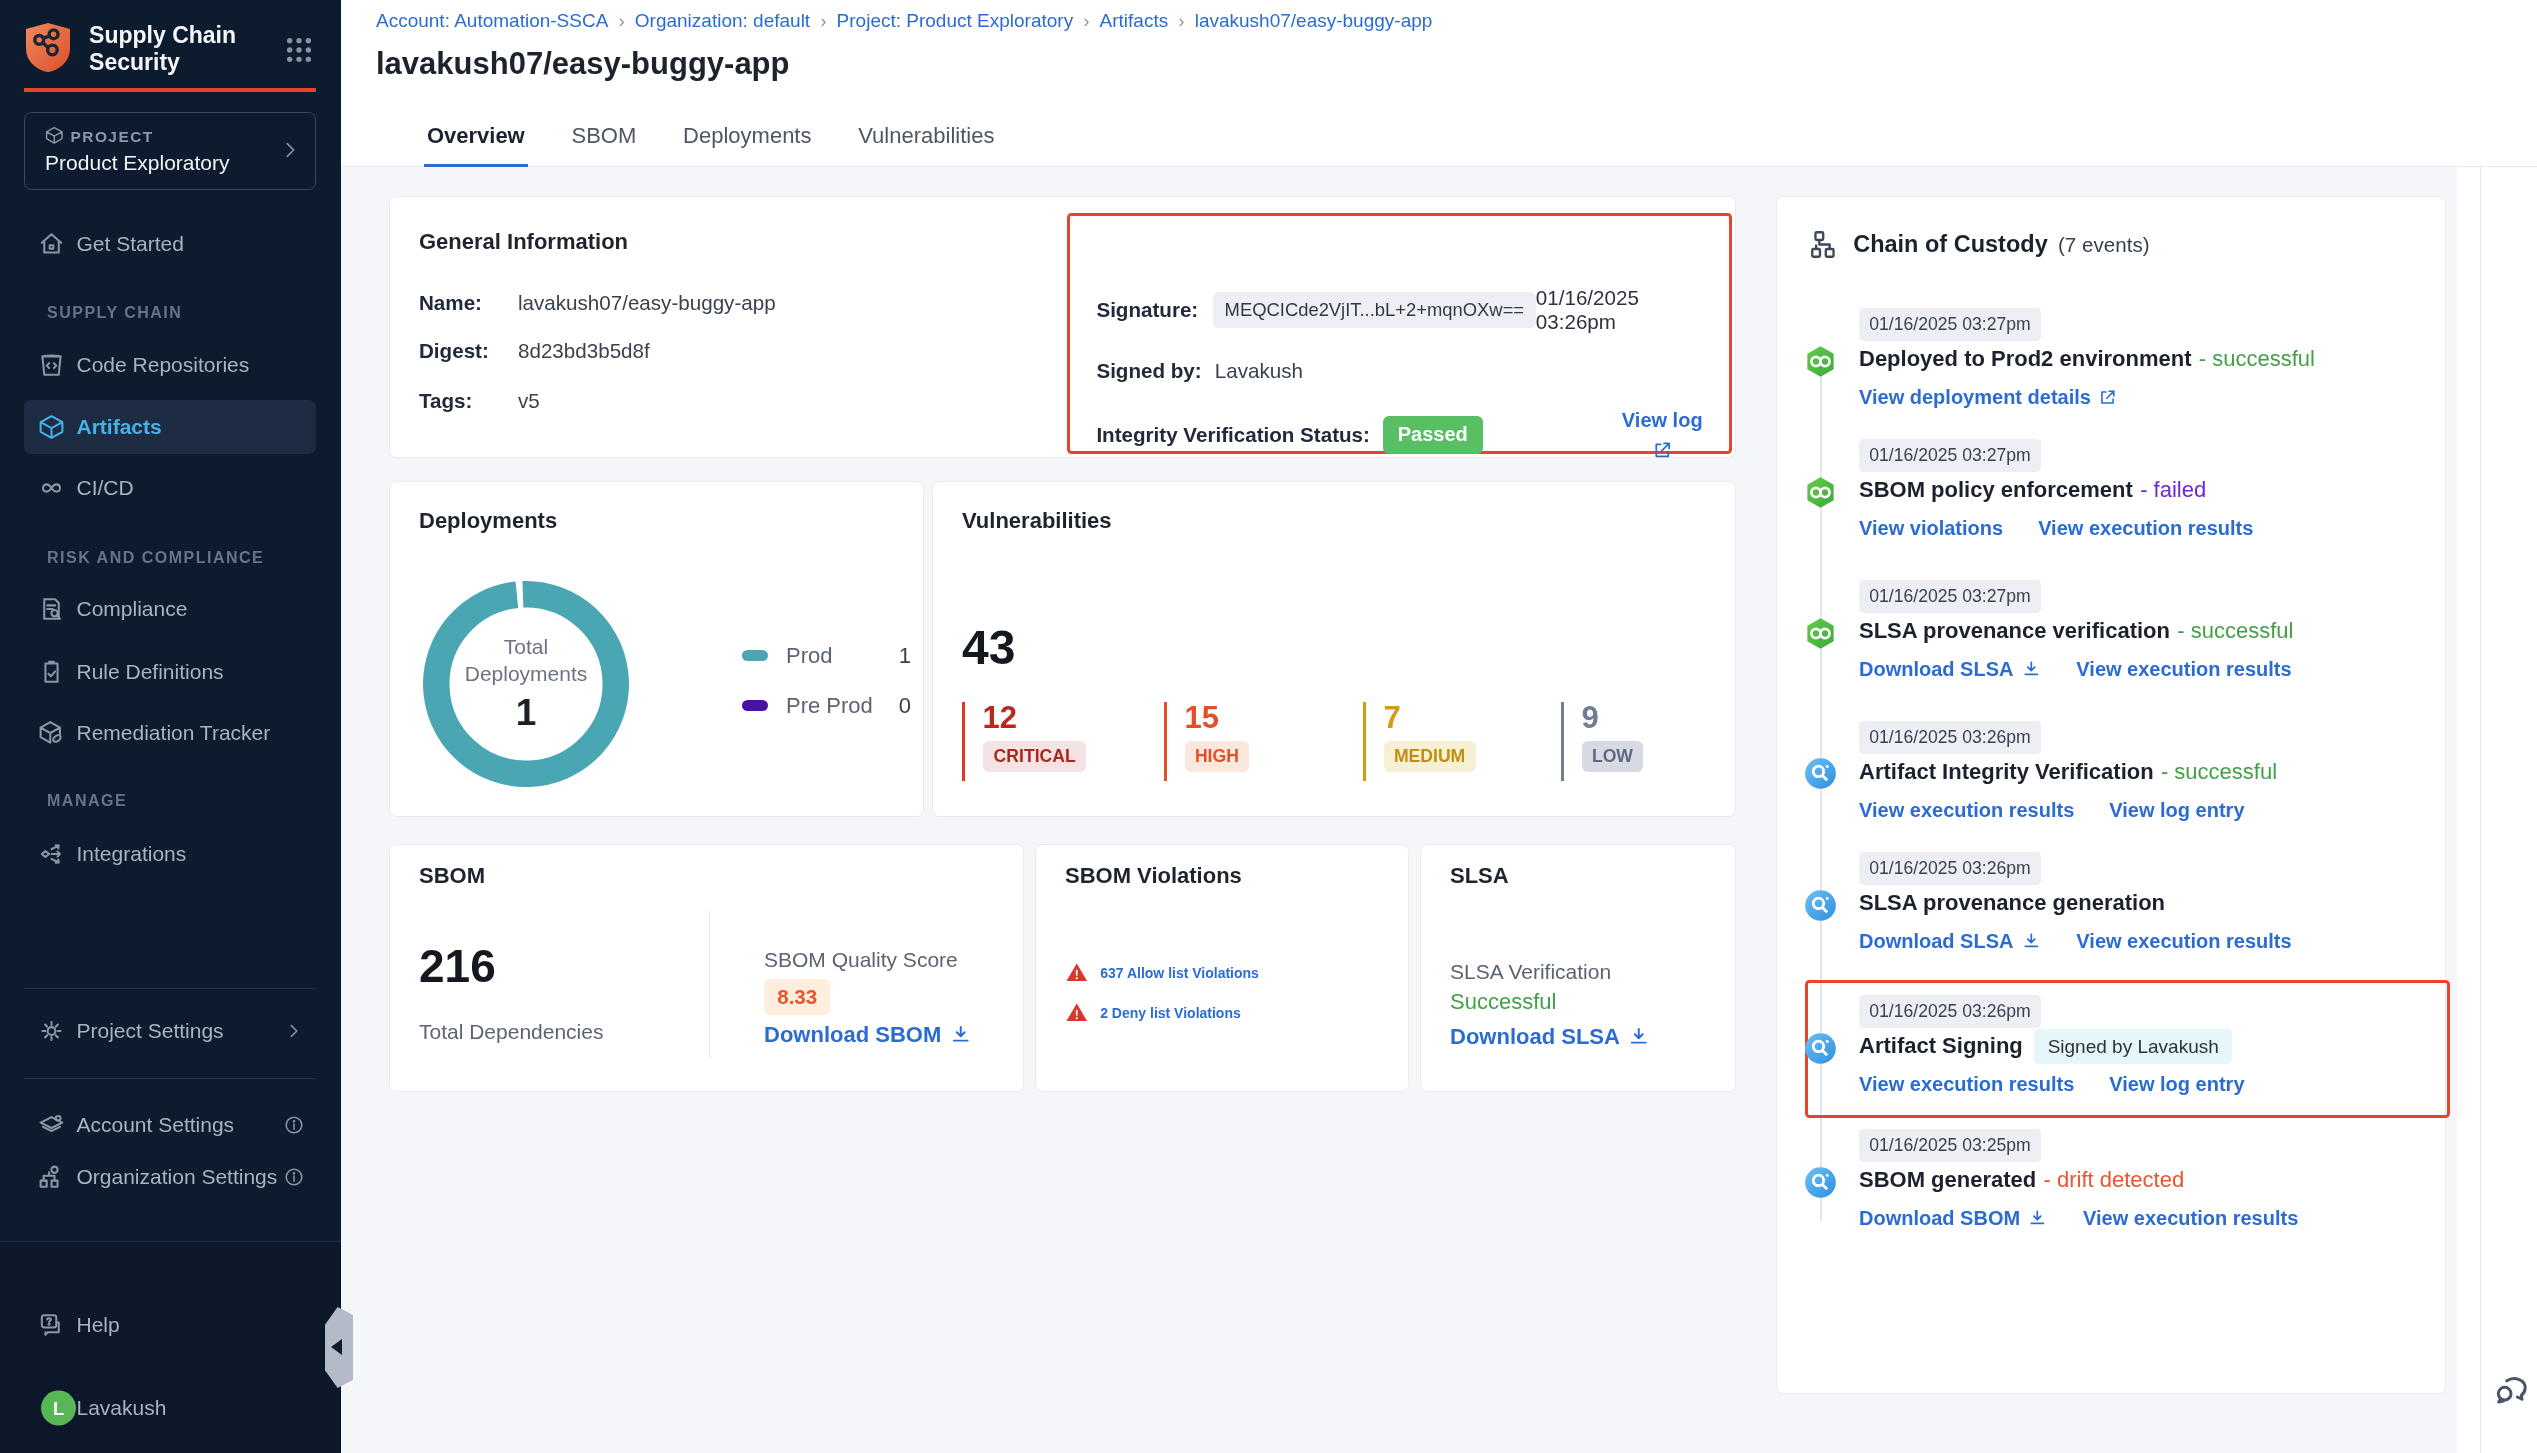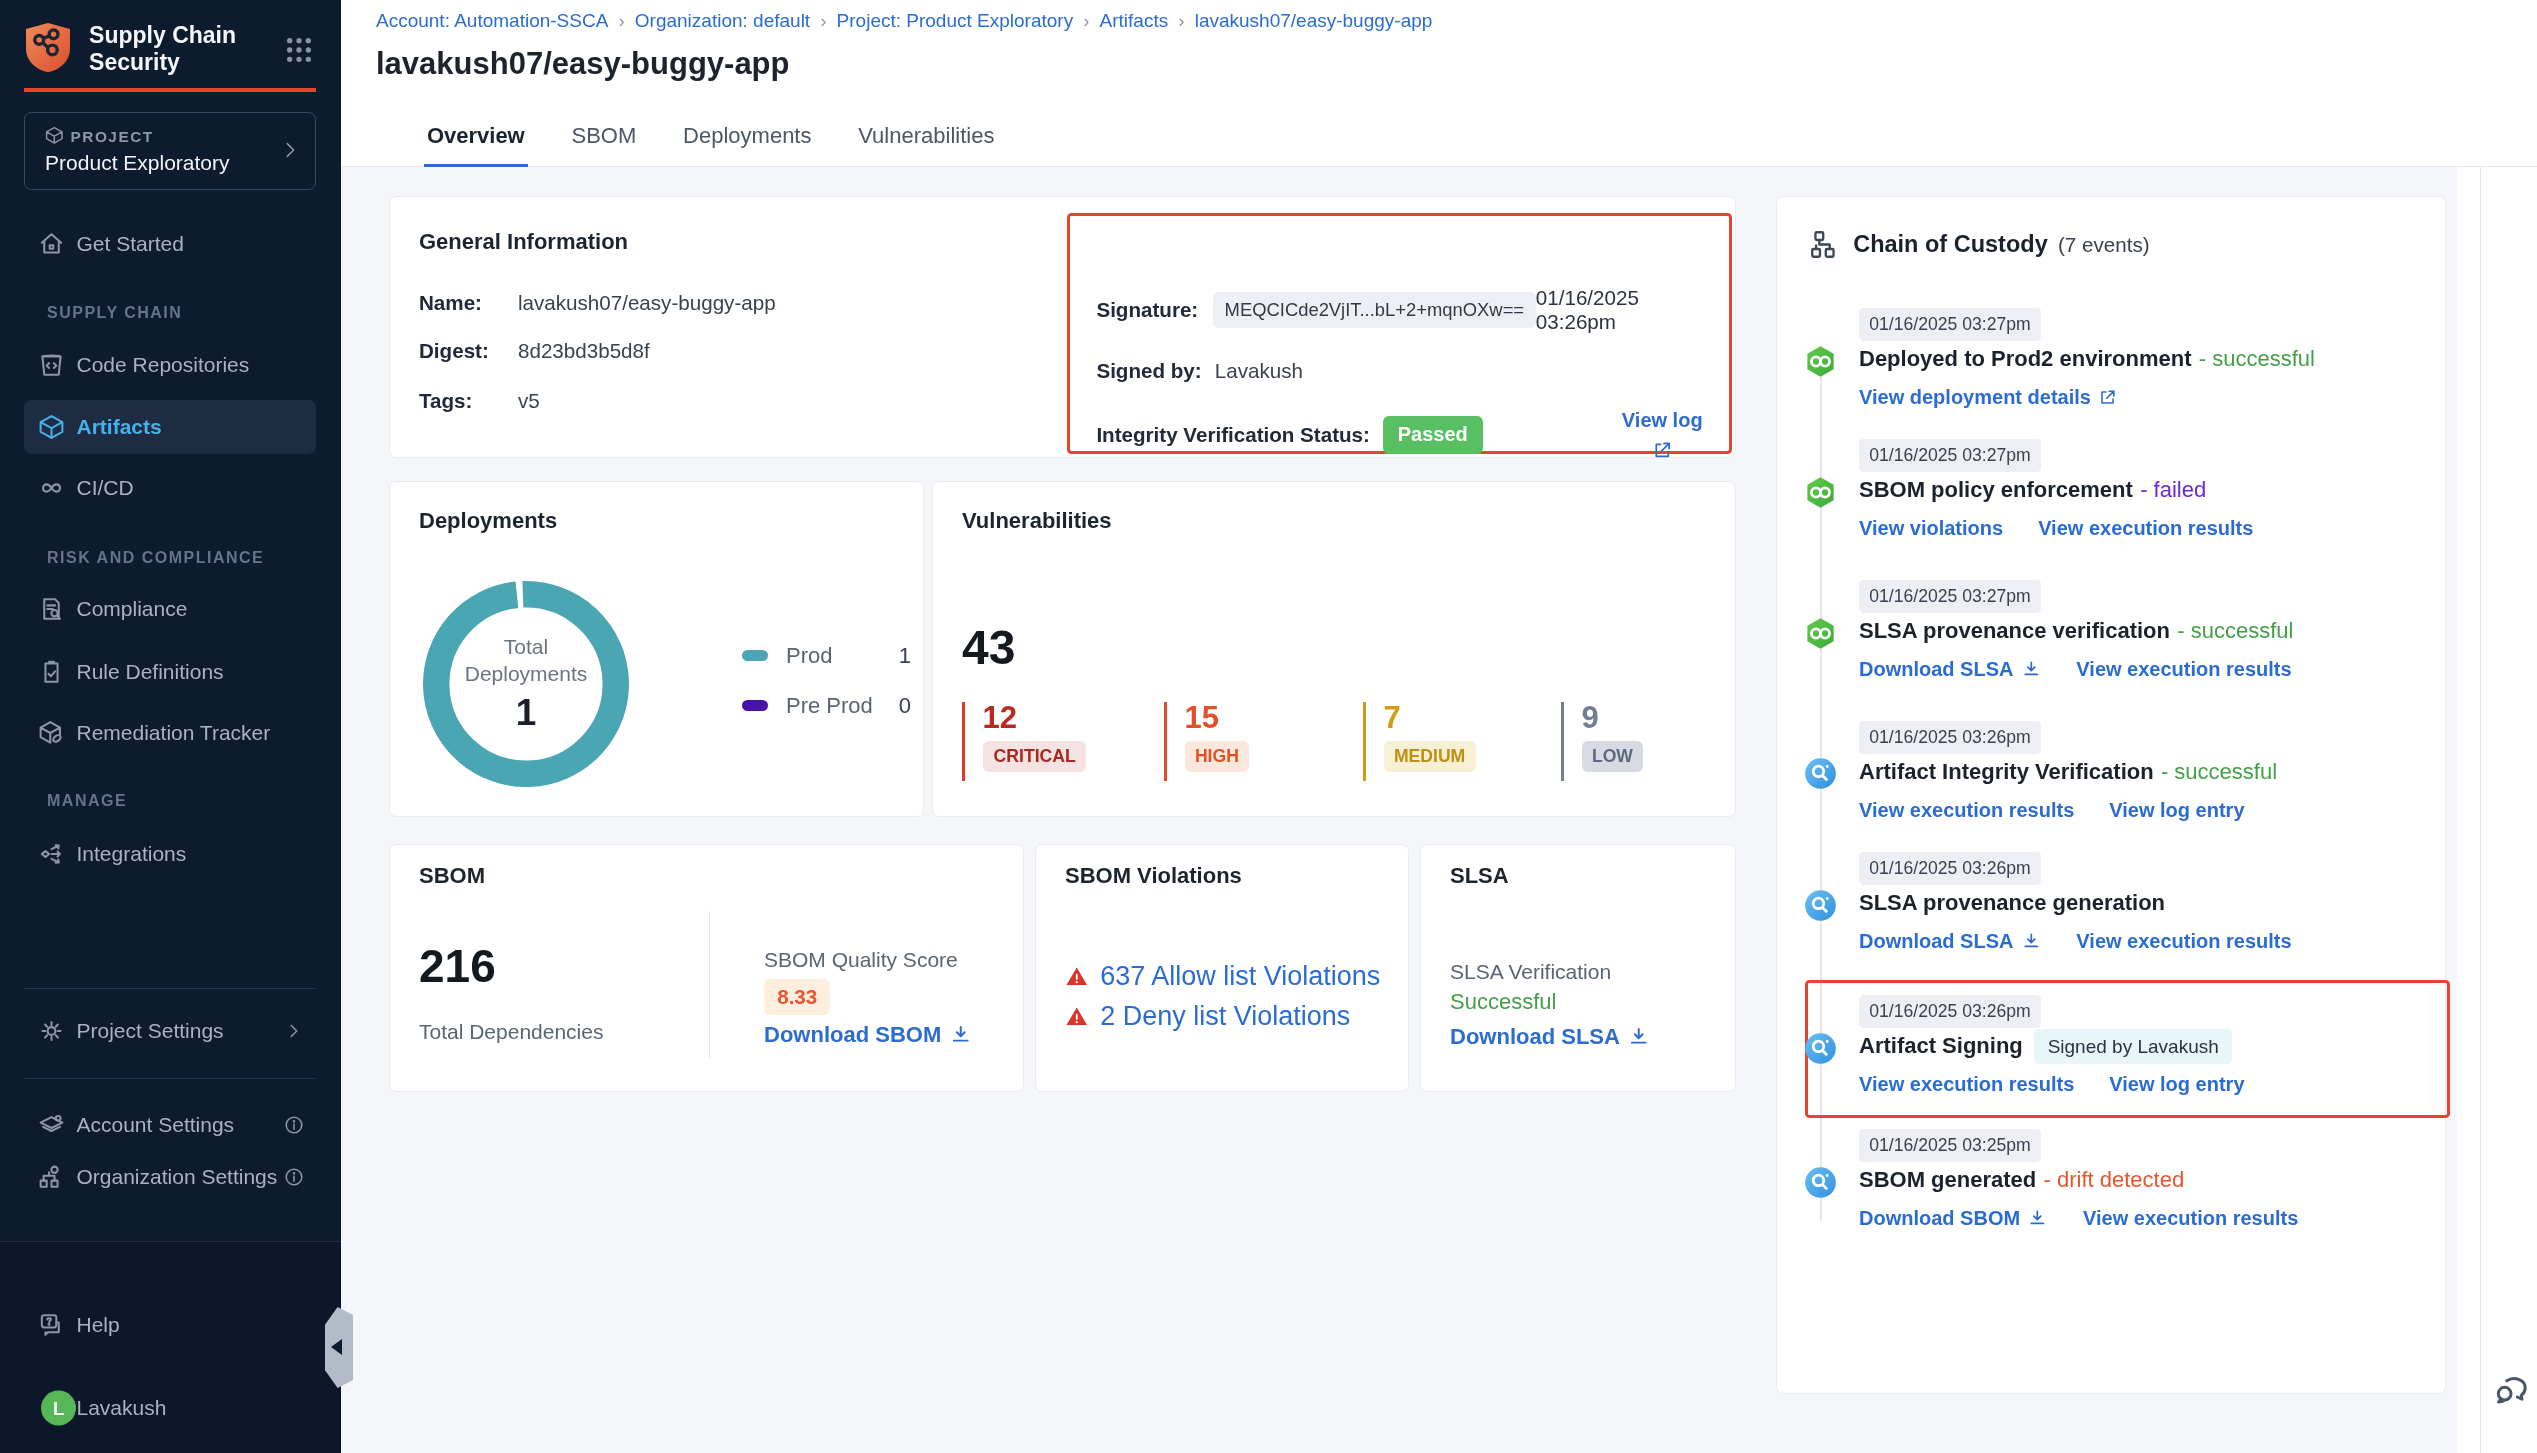--- a/index.html
+++ b/index.html
@@ -84,21 +84,21 @@
   .sev-low { border-color:#717d92; } .sev-low .sev-num { color:#717d92; } .sev-low .sev-badge { background:#d7dae2; color:#5e6880; }
 
   
   .big-num { position:absolute; left:29px; top:94px; font-size:46px; font-weight:bold; color:#14181f; }
   .muted { font-size:21px; color:#5b6472; }
   .vdiv { position:absolute; left:319px; top:66px; width:0.7px; height:147px; background:#e2e5ea; }
   .qs-badge { position:absolute; left:374px; top:134px; background:#fdeede; color:#e8552e; font-size:20.6px; font-weight:bold; padding:5.9px 13.2px; border-radius:5.9px; }
 
   
   .viol-row { position:absolute; left:29px; display:flex; align-items:center; gap:11.7px; }
-  .viol-row .link { font-size:27px; font-weight:normal;text-align:center; }
+  .viol-row .link { font-size:14px; font-weight:bold;text-align:center; }
   .slsa-success { position:absolute; left:29px; top:144px; font-size:22px; color:#43a047; }
 
   
   .coc-header { position:absolute; left:32px; top:32px; display:flex; align-items:center; }
   .coc-title { margin-left:13.2px; font-size:23.5px; font-weight:bold; color:#1c222d; }
   .coc-count { margin-left:10.3px; font-size:20.6px; color:#39404d; }
   .timeline { position:absolute; left:43px; top:169px; width:1.5px; height:855px; background:#e3e6ec; }
   .event { position:absolute; left:82px; width:558px; }
   .ev-ts { display:inline-block; background:#edeff5; border-radius:4.4px; padding:5.9px 10.3px; font-size:17.6px; color:#3a4150; }
   .ev-title { position:absolute; left:0; top:38px; width:558px; font-size:22px; font-weight:bold; color:#1c222d; white-space:nowrap; }

